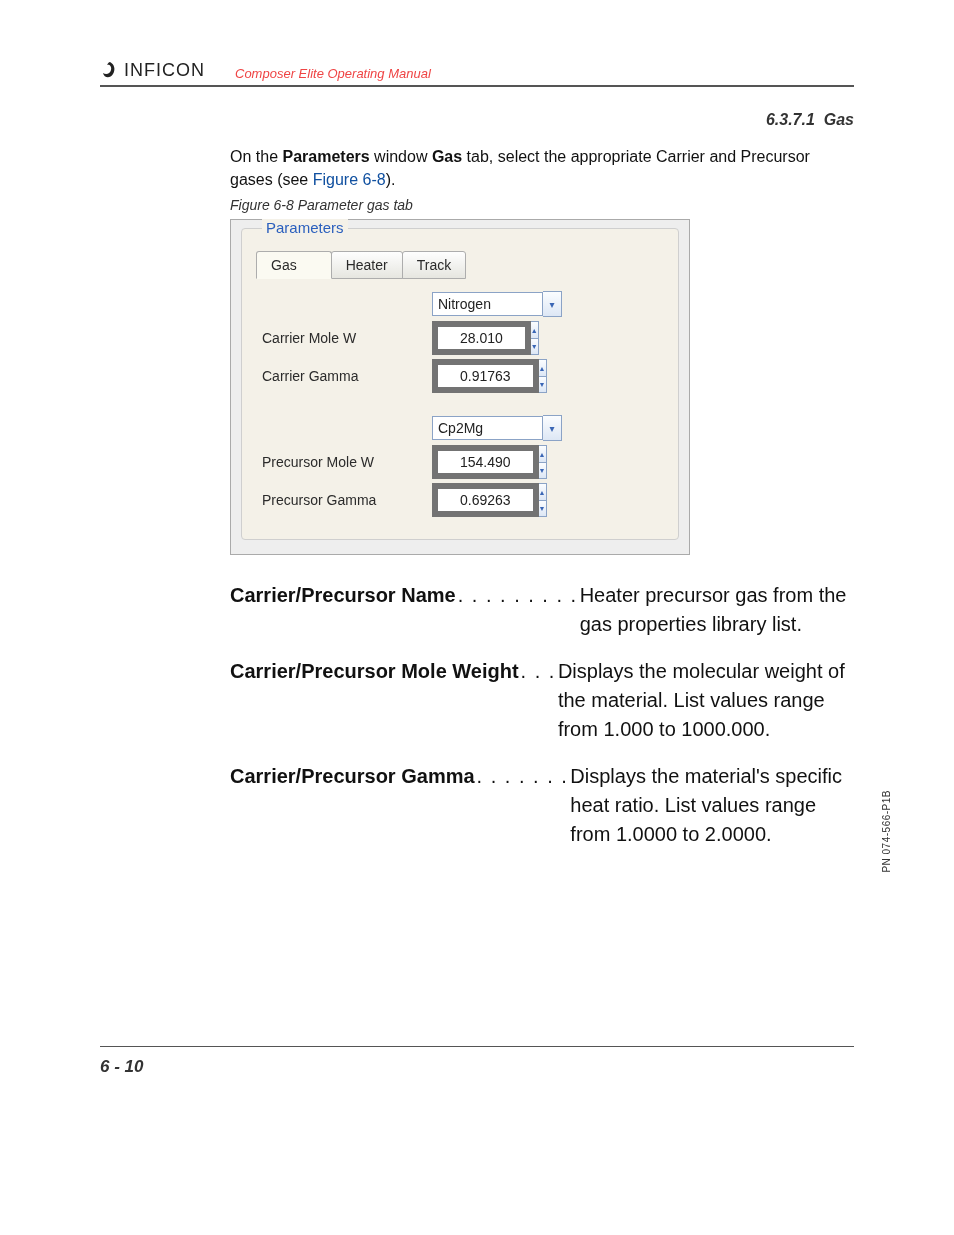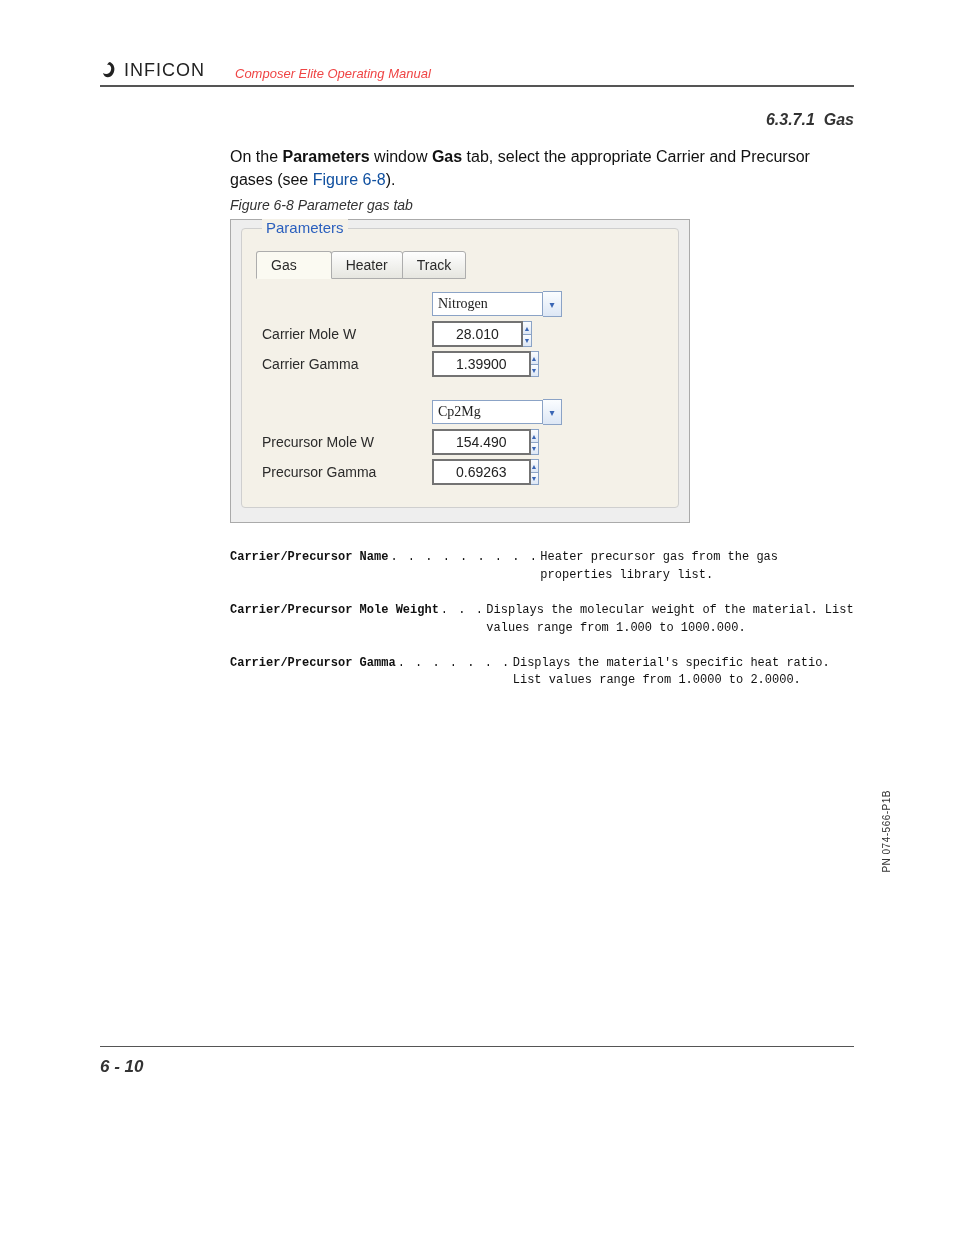--- a/index.html
+++ b/index.html
@@ -131,21 +131,20 @@
   .sel-box {
     flex: 1;
     height: 22px;
     border: 1px solid #8ba3c6;
     background: #fff;
     font-size: 14px;
     padding: 0 5px;
     display: flex;
     align-items: center;
     color: #222;
-    font-family: Liberation Serif, serif;
   }
   .sel-btn {
     width: 18px;
     height: 24px;
     border: 1px solid #8ba3c6;
     border-left: none;
     background: linear-gradient(#fbfdff,#dde7f5);
     display: flex;
     align-items: center;
     justify-content: center;
@@ -154,21 +153,21 @@
   }
   .spin {
     display: flex;
     align-items: stretch;
     width: 100px;
     margin-left: 30px;
   }
   .spin-box {
     flex: 1;
     height: 22px;
-    border: 2px solid #737373;
+    border: 6px solid #737373;
     background: #fff;
     font-size: 14px;
     padding: 0 22px;
     display: flex;
     align-items: center;
     justify-content: flex-end;
     color: #222;
   }
   .spin-btns {
     width: 16px;
@@ -186,23 +185,22 @@
     color: #3a66b5;
     font-size: 7px;
     line-height: 1;
   }
   .spin-btn + .spin-btn { border-top: none; }
   .group-gap { height: 18px; }
   
   .defs {
     margin-left: 130px;
     margin-top: 26px;
-    font-size: 12px;
+    font-size: 20px;
     color: #111;
-    font-family: Liberation Mono, monospace;
   }
   .def-row {
     display: flex;
     margin-bottom: 18px;
     line-height: 1.45;
   }
   .def-term {
     font-weight: bold;
     white-space: nowrap;
   }
@@ -289,21 +287,21 @@
             <div class="spin-box">28.010</div>
             <div class="spin-btns">
               <div class="spin-btn">▲</div>
               <div class="spin-btn">▼</div>
             </div>
           </div>
         </div>
         <div class="form-row">
           <div class="lbl">Carrier Gamma</div>
           <div class="spin">
-            <div class="spin-box">1.39900</div>
+            <div class="spin-box">0.91763</div>
             <div class="spin-btns">
               <div class="spin-btn">▲</div>
               <div class="spin-btn">▼</div>
             </div>
           </div>
         </div>
 
         <div class="group-gap"></div>
 
         <div class="form-row">

